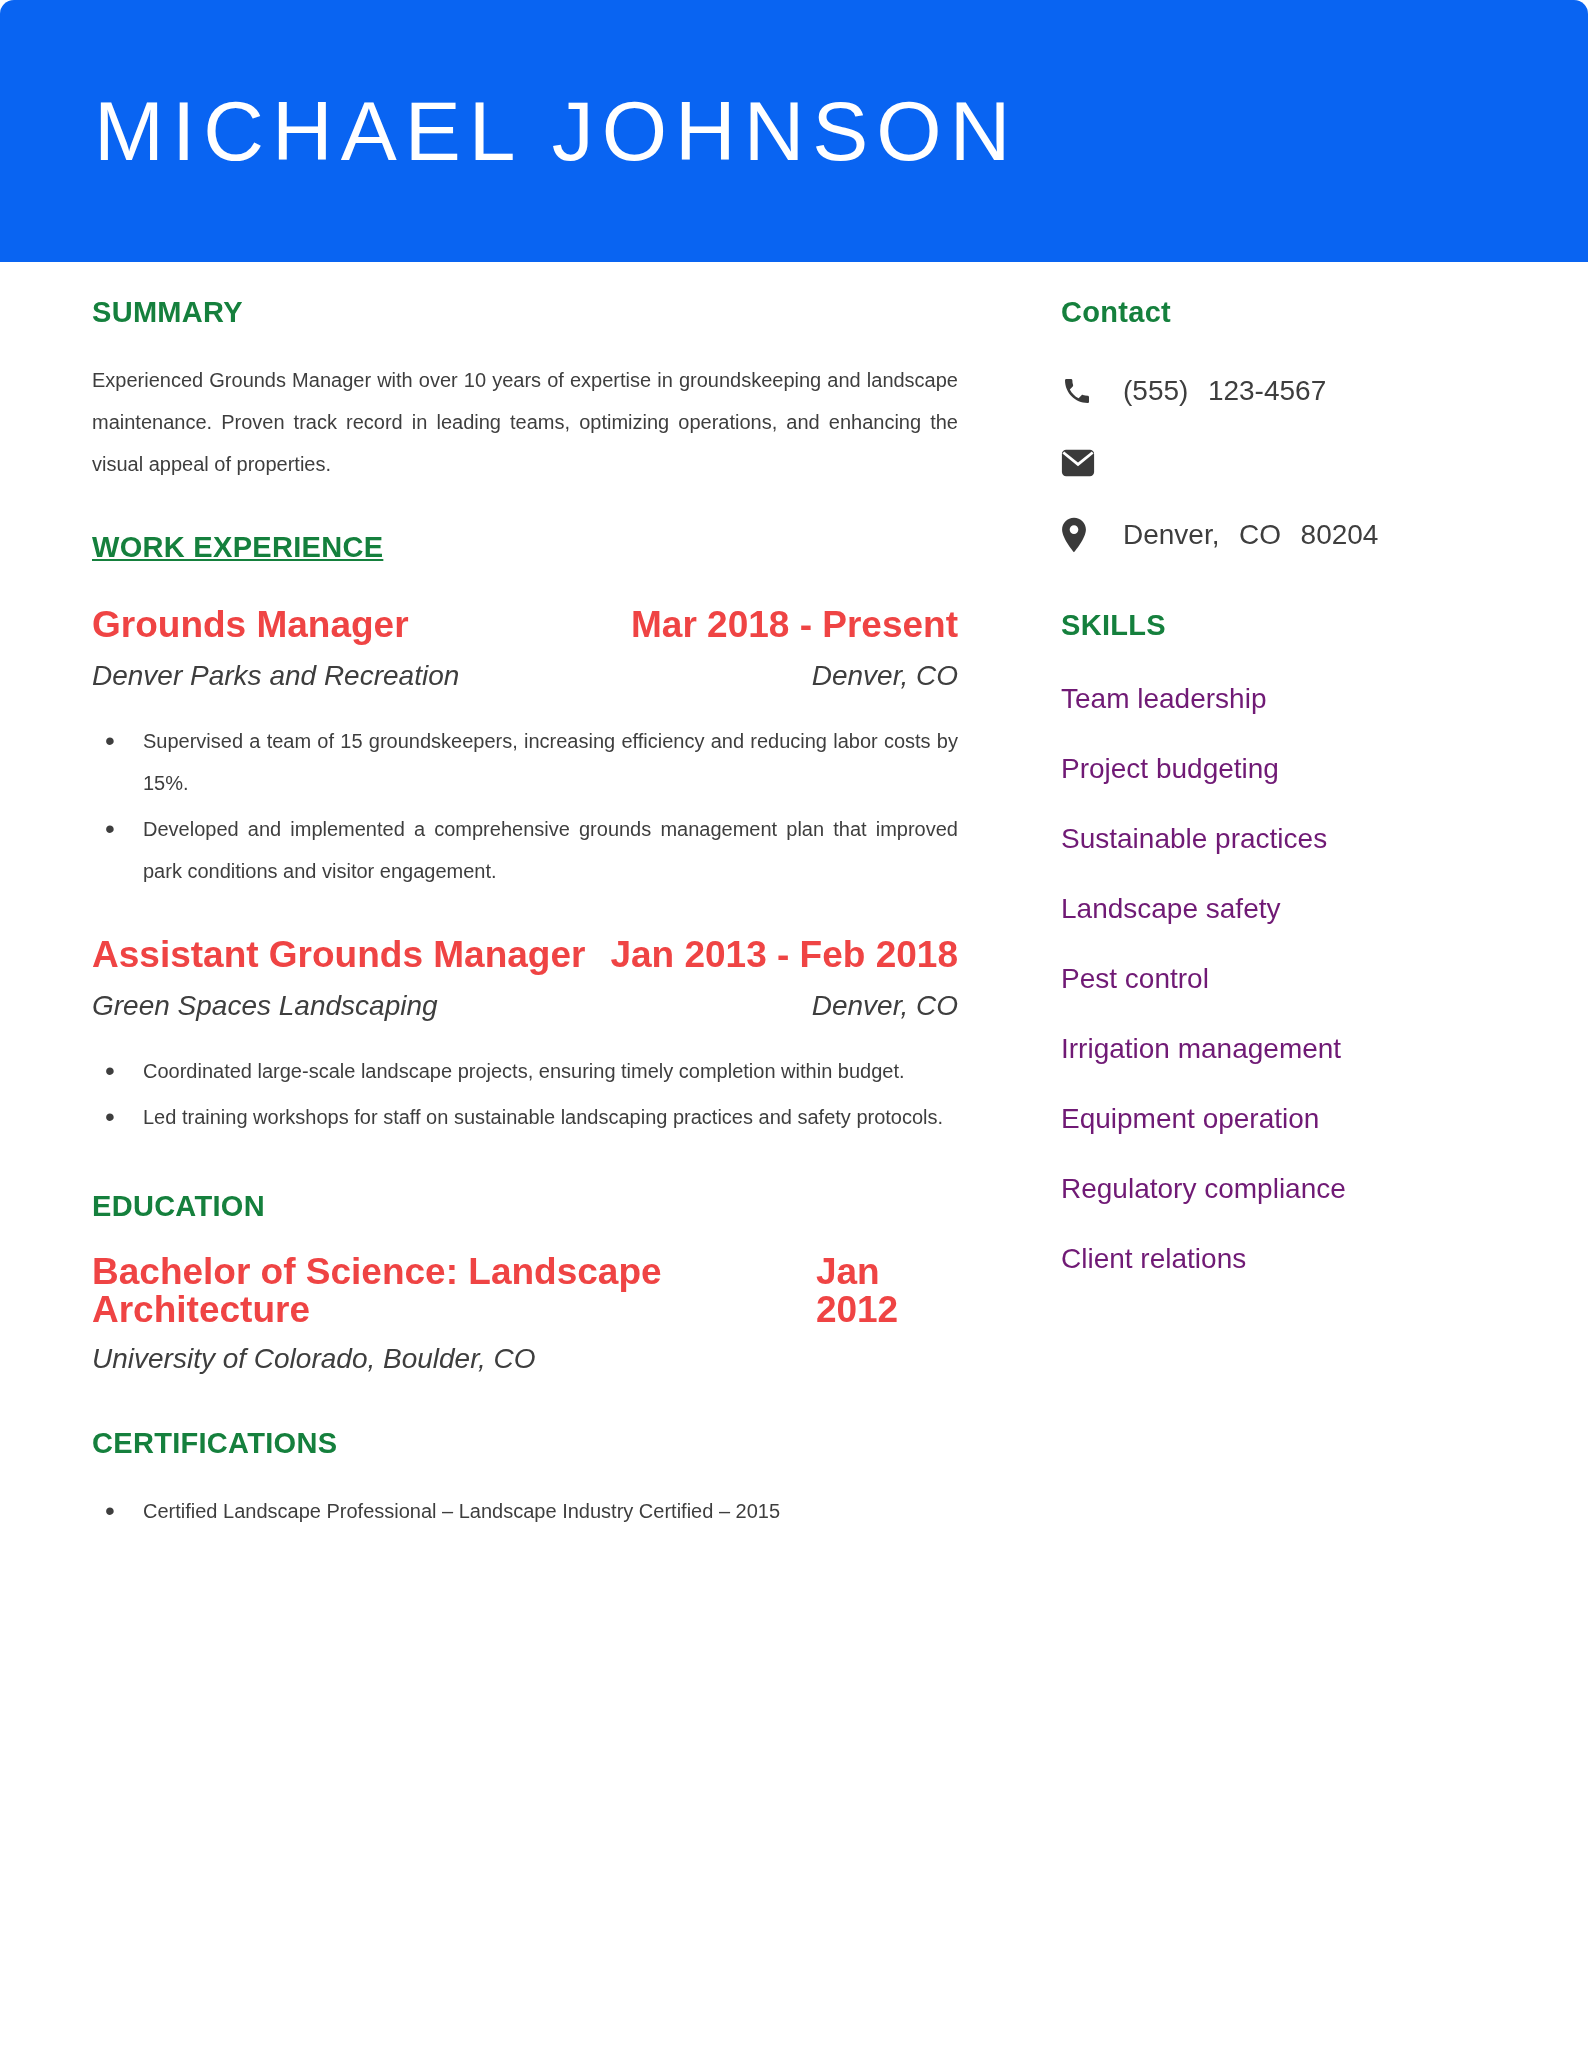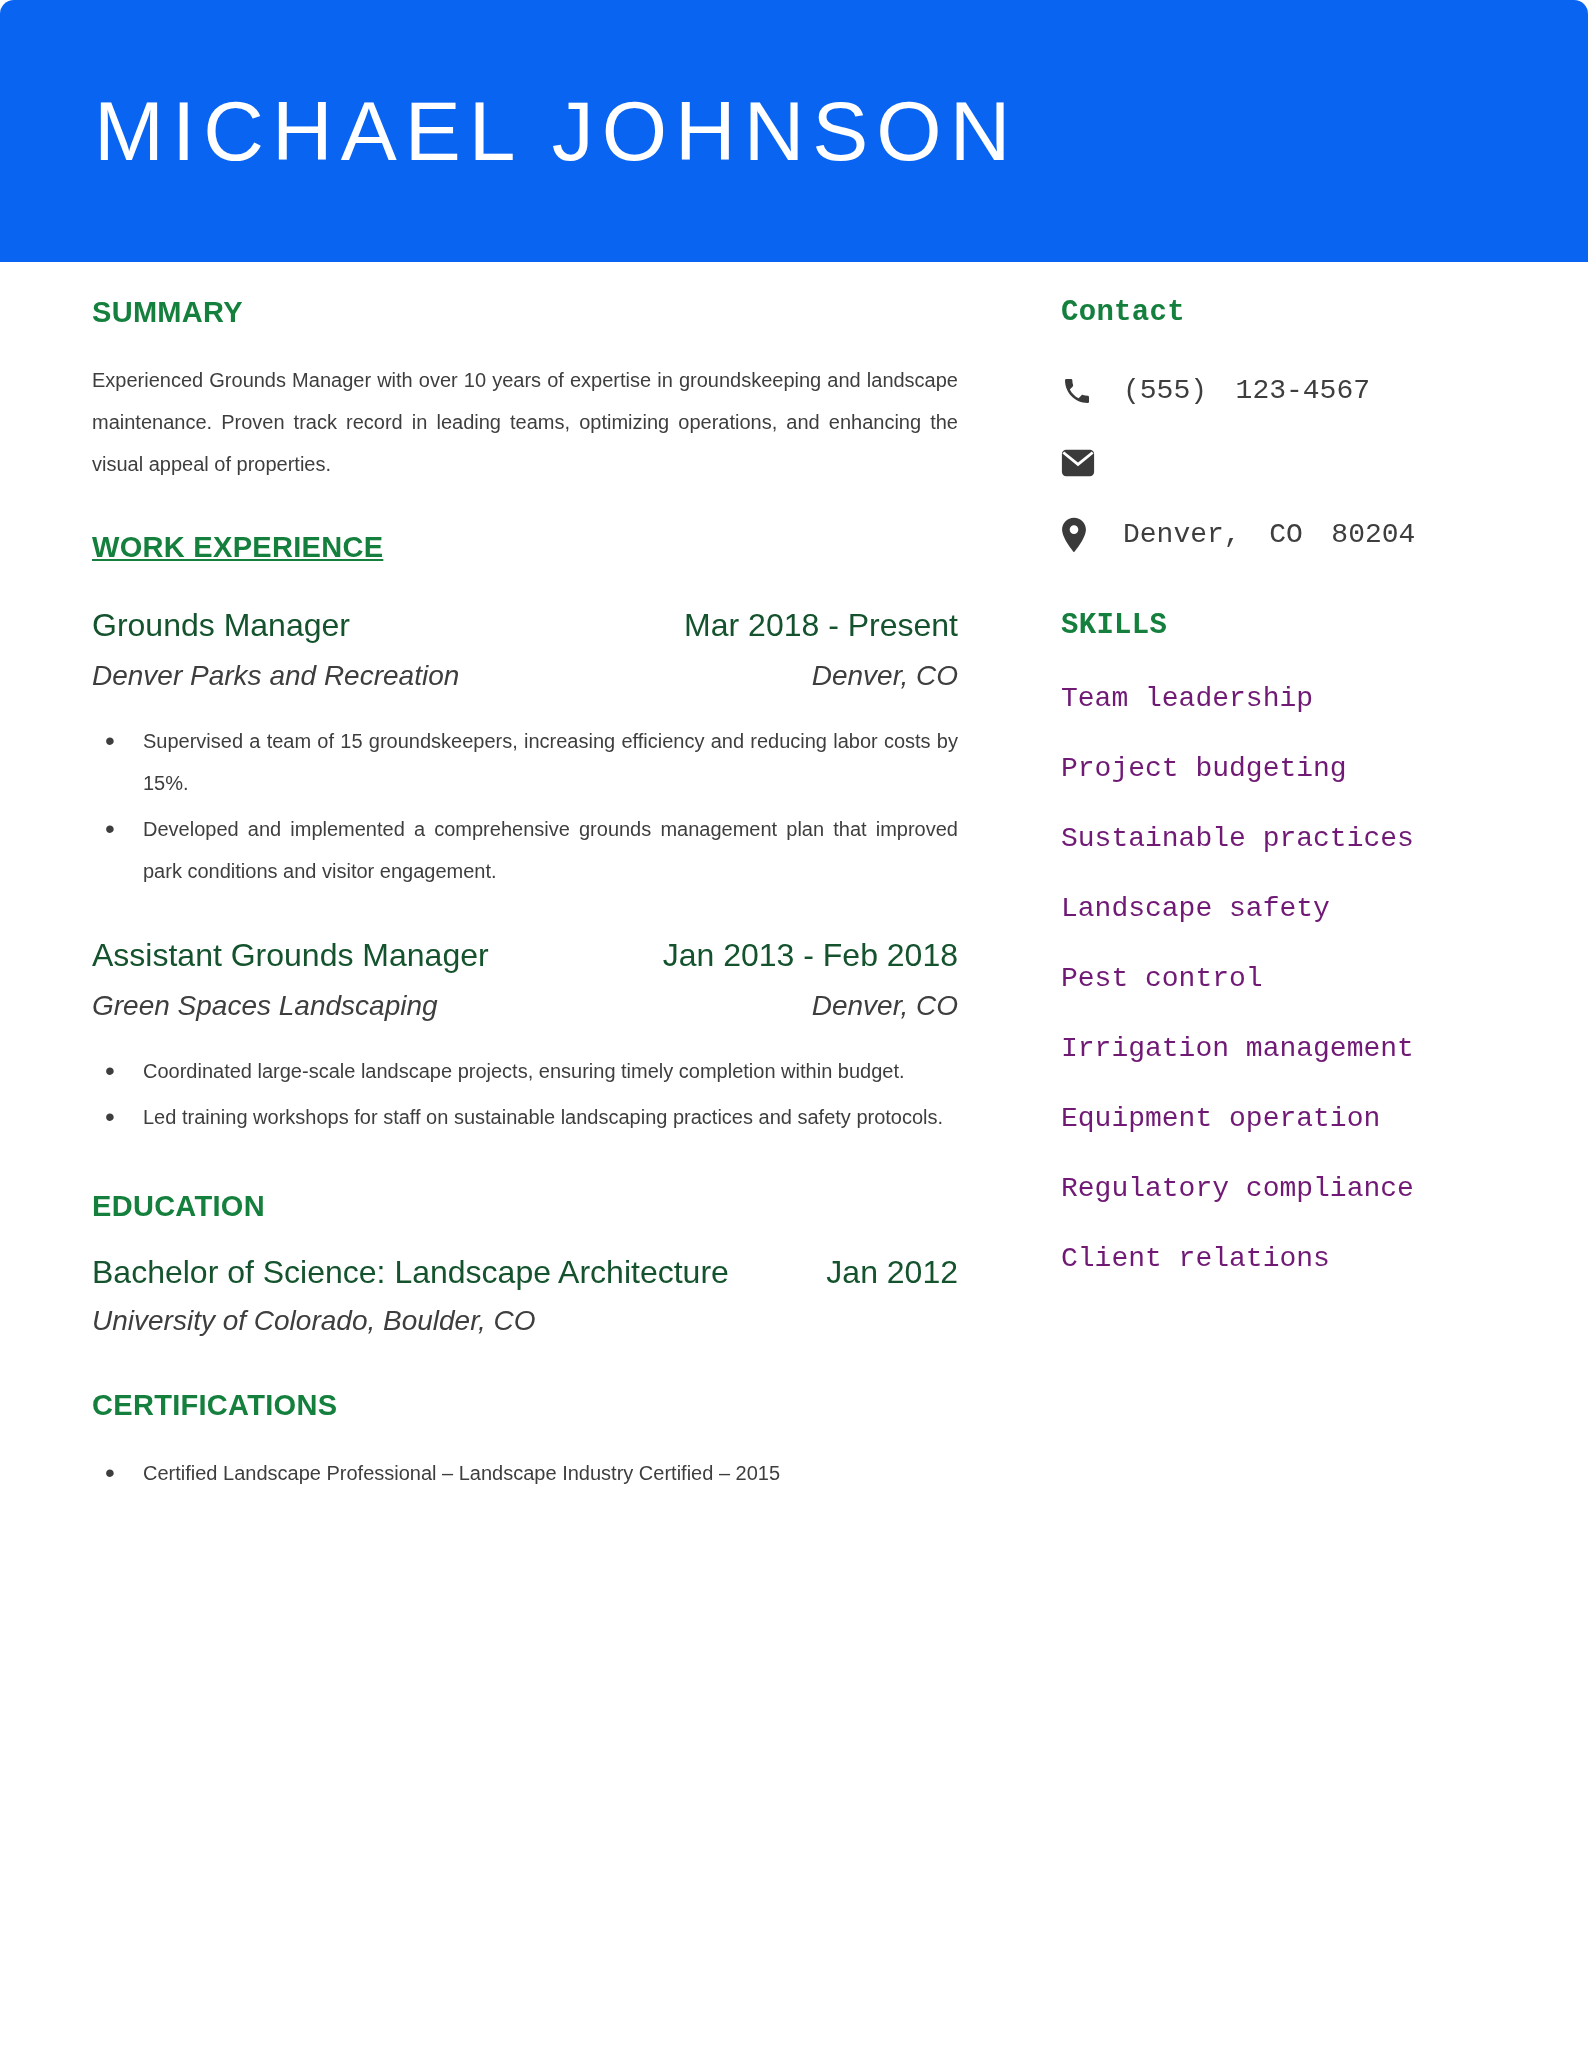--- a/index.html
+++ b/index.html
@@ -30,21 +30,21 @@
     font-weight: 400;
     letter-spacing: 8px;
     white-space: nowrap;
   }
   
   .content {
     display: flex;
     padding: 34px 92px 60px 92px;
   }
   .left-col { width: 866px; flex: none; }
-  .right-col { margin-left: 103px; flex: 1; min-width: 0; font-family: Liberation Mono, monospace; }
+  .right-col { margin-left: 103px; flex: 1; min-width: 0; }
 
   h2.section-heading {
     font-size: 29px;
     font-weight: 700;
     color: #15803d;
     letter-spacing: 0.3px;
     margin: 0 0 30px 0;
   }
   .body-text {
     font-size: 20px;
@@ -57,23 +57,23 @@
 
   
   .work-section h2.section-heading { margin-bottom: 42px; text-decoration: underline; }
   .job + .job { margin-top: 44px; }
   .job-row {
     display: flex;
     justify-content: space-between;
     align-items: baseline;
   }
   .job-title, .job-dates {
-    font-size: 32px;
-    font-weight: 400;
-    color: #14532d;
+    font-size: 37px;
+    font-weight: 700;
+    color: #ef4444;
     line-height: 38px;
   }
   .job-sub { margin-top: 14px; }
   .job-company, .job-location {
     font-size: 28px;
     font-style: italic;
     color: #3e3e3e;
     line-height: 36px;
   }
   ul.bullets {

